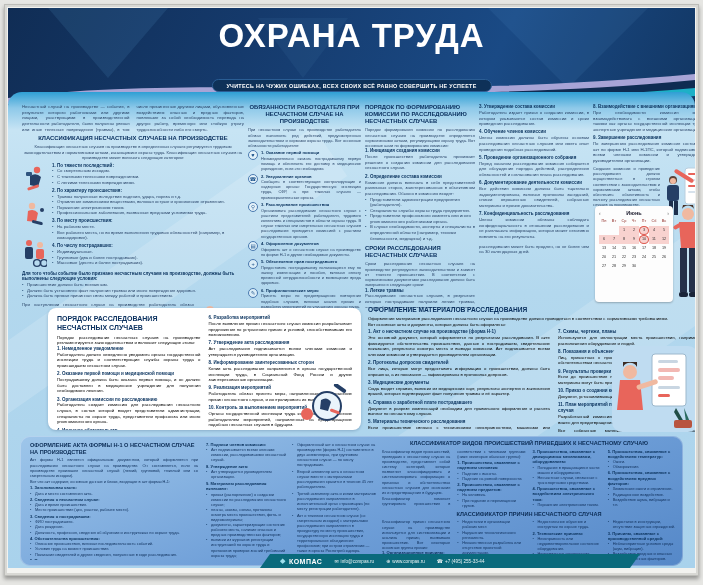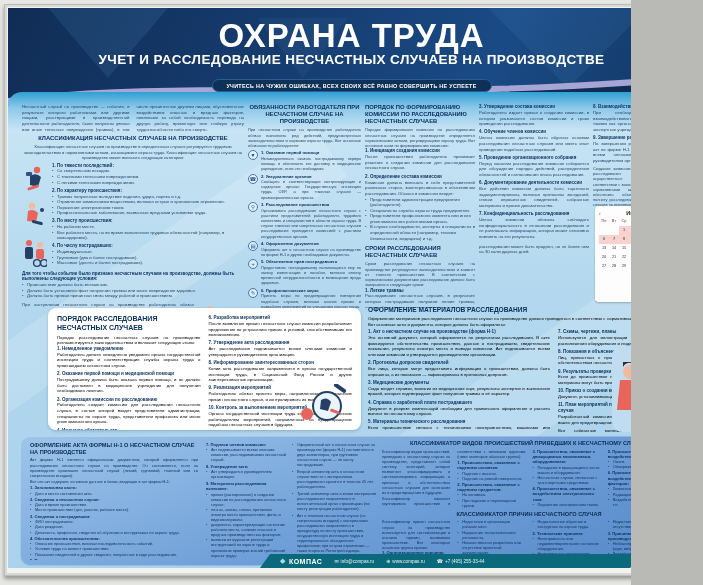--- a/index.html
+++ b/index.html
@@ -1,17 +1,17 @@
 <!DOCTYPE html>
 <html><head>
 <meta charset="utf-8">
 <style>
   html,body{margin:0;padding:0;background:#b9bab6;}
   *{box-sizing:border-box;}
-  .screen{position:relative;width:631px;height:585px;background:#e6e6e3;font-family:"Liberation Sans","DejaVu Sans",sans-serif;overflow:hidden;text-decoration:underline;}
+  .screen{position:relative;width:703px;height:585px;background:#e6e6e3;font-family:"Liberation Sans","DejaVu Sans",sans-serif;overflow:hidden;text-decoration:underline;}
   .frame{position:absolute;left:4px;top:4px;width:695px;height:572px;background:#f2f2ef;border:1px solid #bdbdb9;box-shadow:inset 0 0 0 2px #d8d8d4, 0 3px 4px rgba(0,0,0,.35);}
   .poster{position:absolute;left:8px;top:8px;width:687px;height:560px;background:#123560;overflow:hidden;box-shadow:inset 0 0 6px rgba(0,0,0,.5);}
   
   .hdr{position:absolute;left:0;top:0;width:687px;height:92px;background:linear-gradient(115deg,#102d55 0%,#153a6c 35%,#1a4a85 70%,#123764 100%);}
   .tri{position:absolute;opacity:.12;background:#6fb6e8;}
   .tri1{left:40px;top:0;width:120px;height:70px;clip-path:polygon(0 0,100% 0,50% 100%);}
   .tri2{left:480px;top:0;width:160px;height:80px;clip-path:polygon(0 0,100% 0,50% 100%);opacity:.09;}
   .tri3{left:250px;top:10px;width:90px;height:60px;clip-path:polygon(0 0,100% 0,50% 100%);opacity:.07;}
   .title{position:absolute;left:0;top:9px;width:100%;text-align:center;color:#fff;font-size:33px;font-weight:bold;letter-spacing:1px;}
   .subtitle{position:absolute;left:0;top:44px;width:100%;text-align:center;color:#fff;font-size:13.5px;font-weight:bold;letter-spacing:.4px;}
@@ -69,21 +69,20 @@
 
 <div class="screen">
   <div class="frame"></div>
   <div class="poster">
 
     <div class="hdr">
       <div class="tri tri1"></div>
       <div class="tri tri2"></div>
       <div class="tri tri3"></div>
       <div class="title">ОХРАНА ТРУДА</div>
-      <div class="subtitle">УЧЕТ И РАССЛЕДОВАНИЕ НЕСЧАСТНЫХ СЛУЧАЕВ НА ПРОИЗВОДСТВЕ</div>
     </div>
     <svg class="swoosh" viewBox="0 0 687 44" preserveAspectRatio="none">
       <path d="M0,34 C180,10 380,38 687,10 L687,20 C380,48 180,20 0,44 Z" fill="#a7a4d6"></path>
       <path d="M0,40 C200,18 420,42 687,16 L687,26 C420,52 200,28 0,50 Z" fill="#0f2c52"></path>
       <path d="M0,44 C220,24 440,46 687,24 L687,32 C440,54 220,32 0,52 Z" fill="#1db0c7"></path>
     </svg>
     <div class="motto">УЧИТЕСЬ НА ЧУЖИХ ОШИБКАХ, ВСЕХ СВОИХ ВСЁ РАВНО СОВЕРШИТЬ НЕ УСПЕЕТЕ</div>
 
     <div class="main">
       <div class="stripe st1"></div>

